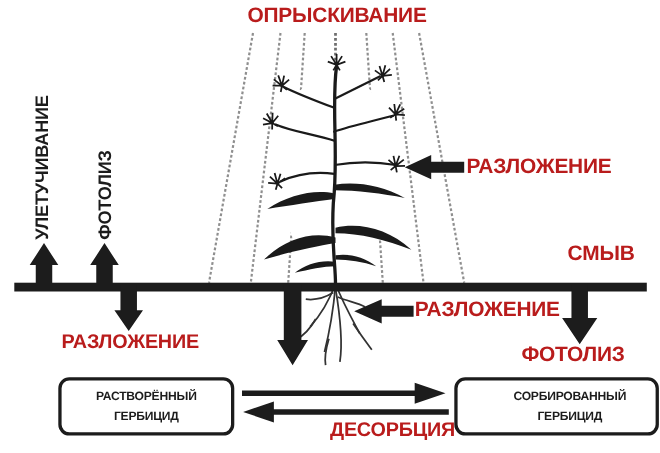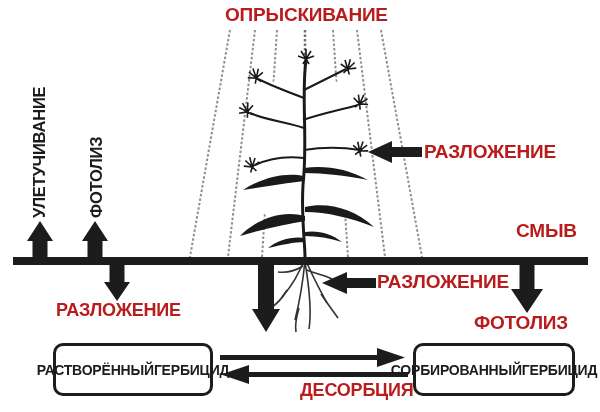--- a/index.html
+++ b/index.html
@@ -14,22 +14,22 @@
   }
   .lbl-19{font-size:19px;}
   .lbl-18{font-size:18px;}
   .vlbl{
     position:absolute;font-weight:bold;color:#1c1c1c;white-space:nowrap;
     font-size:16.5px;height:20px;line-height:20px;
     transform:rotate(-90deg);transform-origin:left bottom;letter-spacing:-0.2px;
   }
   .hbox{
     position:absolute;border:3px solid #1c1c1c;border-radius:10px;background:#fff;
-    display:flex;flex-direction:row;align-items:center;justify-content:center;
-    font-size:14px;font-weight:bold;text-align:right;line-height:18px;letter-spacing:-0.2px;
+    display:flex;flex-direction:column;align-items:center;justify-content:center;
+    font-size:11px;font-weight:bold;text-align:right;line-height:18px;letter-spacing:-0.2px;
   }
 </style>
 </head>
 <body>
 
 <div class="stage">
 
   <svg width="600" height="412" viewBox="0 0 600 412">
     <defs>
       <g id="fl">
@@ -129,18 +129,18 @@
   <div class="lbl lbl-19" style="left:474px;top:313px;">ФОТОЛИЗ</div>
 
 
   <div class="lbl lbl-18" style="left:255px;top:381px;margin-left:45px;">ДЕСОРБЦИЯ</div>
 
   <div class="hbox" style="left:53px;top:343px;width:154px;height:47px;">
     <span>РАСТВОРЁННЫЙ</span>
     <span>ГЕРБИЦИД</span>
   </div>
 
-  <div class="hbox" style="left:413px;top:343px;width:156px;height:47px;">
+  <div class="hbox" style="left:413px;top:343px;width:156px;height:47px;padding-left:24px;">
     <span>СОРБИРОВАННЫЙ</span>
     <span>ГЕРБИЦИД</span>
   </div>
 
 </div>
 
 </body></html>

